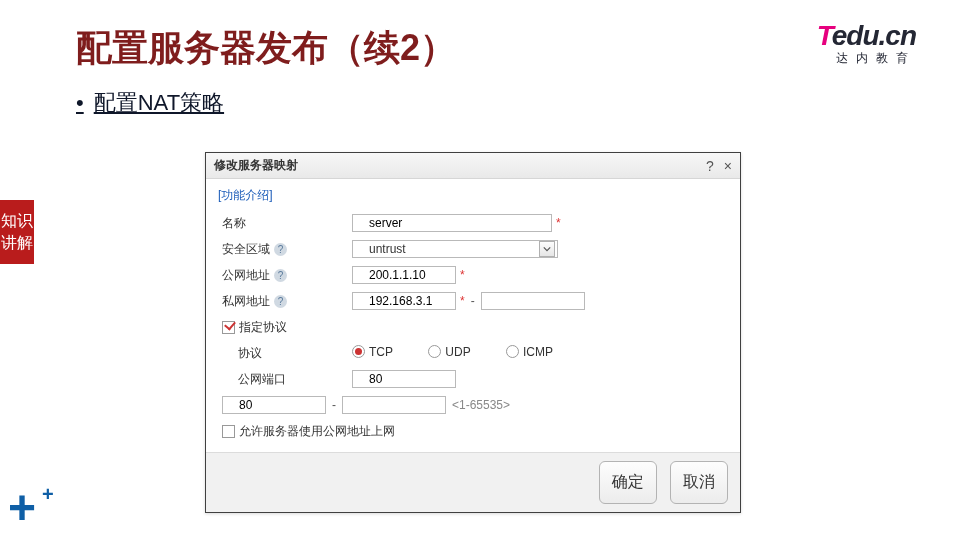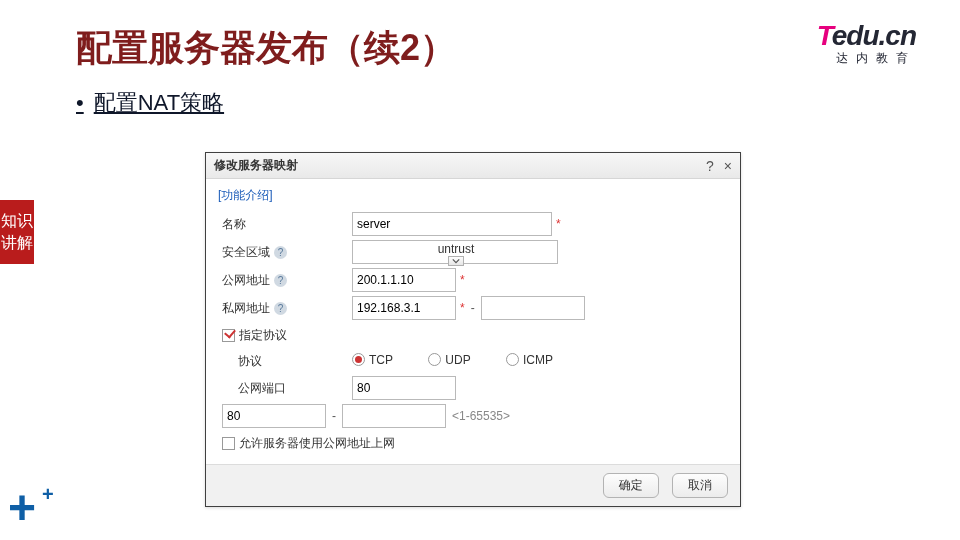--- a/index.html
+++ b/index.html
@@ -73,28 +73,28 @@
 .row .lbl { width: 130px; color: #333; }
 .row.indent .lbl { padding-left: 16px; width: 130px; }
 .lbl .help {
   display: inline-block; width: 13px; height: 13px; line-height: 13px;
   border-radius: 50%; background: #d0d9e2; color: #5a7a9c;
   font-size: 10px; text-align: center; margin-left: 4px;
 }
 .req { color: #d33; margin-left: 4px; }
 
 input.txt, .select {
-  height: 24px; border: 1px solid #b9b9b9;
-  padding: 1px 4px; font-size: 12px; background: #fff;
+  height: 18px; border: 1px solid #b9b9b9;
+  padding: 1px 16px; font-size: 12px; background: #fff;
 }
 .txt.w1 { width: 200px; }
 .txt.w2 { width: 104px; }
 .select {
   width: 206px; display: inline-flex; align-items: center;
-  justify-content: space-between; padding-right: 2px; flex-direction: column;
+  justify-content: space-between; padding-right: 2px;
 }
 .select .sv { flex: 1; }
 .select .chev {
   width: 16px; height: 16px; border: 1px solid #b0b0b0;
   background: linear-gradient(#fdfdfd,#e6e6e6);
   display: inline-flex; align-items: center; justify-content: center;
 }
 .select .chev svg { width: 8px; height: 8px; }
 .dash { margin: 0 6px; color: #555; }
 
@@ -115,23 +115,23 @@
 }
 .radio-group span.opt { margin-right: 32px; display: inline-flex; align-items: center; }
 .hint { color: #888; margin-left: 6px; }
 
 .dlg-footer {
   background: #f1f1f1; border-top: 1px solid #dcdcdc;
   padding: 8px 12px; text-align: right;
 }
 .btn {
   display: inline-block; min-width: 56px; text-align: center;
-  padding: 3px 12px; border: 1px solid #b3b3b3;
+  padding: 10px 12px; border: 1px solid #b3b3b3;
   background: linear-gradient(#fdfdfd,#ececec);
-  margin-left: 10px; font-size: 12px; cursor: pointer;
+  margin-left: 10px; font-size: 16px; cursor: pointer;
   border-radius: 6px;
 }
 </style>
 </head>
 <body>
 
 <div class="page-title">配置服务器发布（续2）</div>
 
 <div class="logo">
   <div class="logo-main">

